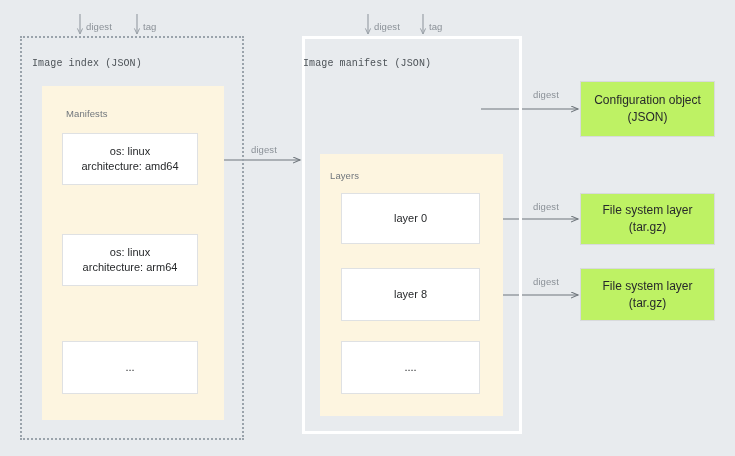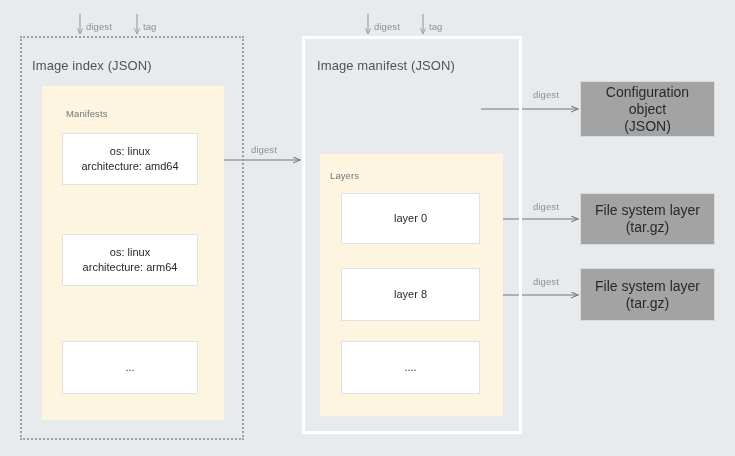--- a/index.html
+++ b/index.html
@@ -29,27 +29,28 @@
     background: transparent;
   }
   .manifest-container {
     left: 302px; top: 36px; width: 220px; height: 398px;
     border: 3px solid #ffffff;
     background: transparent;
   }
 
   .container-title {
     position: absolute;
-    font-size: 13px;
+    font-size: 10px;
     color: #4d5358;
     letter-spacing: 0.1px;
     white-space: nowrap;
+    font-family: Liberation Mono, monospace;
   }
   .index-title  { left: 32px; top: 58px; }
-  .manifest-title { left: 317px; top: 58px; }
+  .manifest-title { left: 303px; top: 58px; }
 
   
   .group-box {
     background: #fdf5e0;
   }
   .manifests-group { left: 42px;  top: 86px;  width: 182px; height: 334px; }
   .layers-group    { left: 320px; top: 154px; width: 183px; height: 262px; }
 
   .group-label {
     position: absolute;
@@ -81,28 +82,28 @@
   .card-idx-2 { left: 62px; top: 341px; width: 136px; height: 53px; }
 
   
   .card-config { left: 341px; top: 81px;  width: 139px; height: 56px; }
   .card-lay-0  { left: 341px; top: 193px; width: 139px; height: 51px; }
   .card-lay-1  { left: 341px; top: 268px; width: 139px; height: 53px; }
   .card-lay-2  { left: 341px; top: 341px; width: 139px; height: 53px; }
 
   
   .target-card {
-    background: #a3a3a3;
+    background: #bef264;
     border: 1px solid #d8dadc;
     display: flex;
     align-items: center;
     justify-content: center;
     text-align: center;
     color: #27292b;
-    font-size: 14px;
+    font-size: 12px;
     line-height: 17px;
     padding: 2px 6px;
   }
   .target-config { left: 580px; top: 81px;  width: 135px; height: 56px; }
   .target-fs-0   { left: 580px; top: 193px; width: 135px; height: 52px; }
   .target-fs-1   { left: 580px; top: 268px; width: 135px; height: 53px; }
 
   
   .arrow-svg { position: absolute; overflow: visible; }
 

